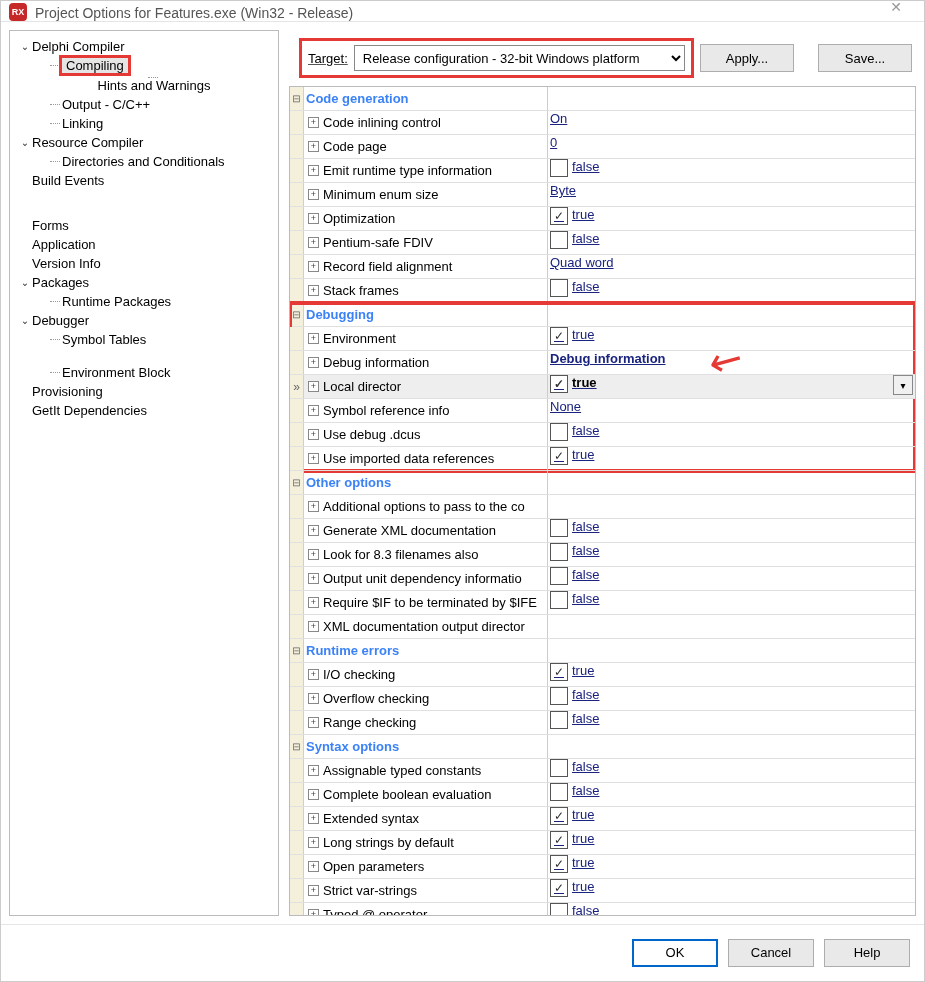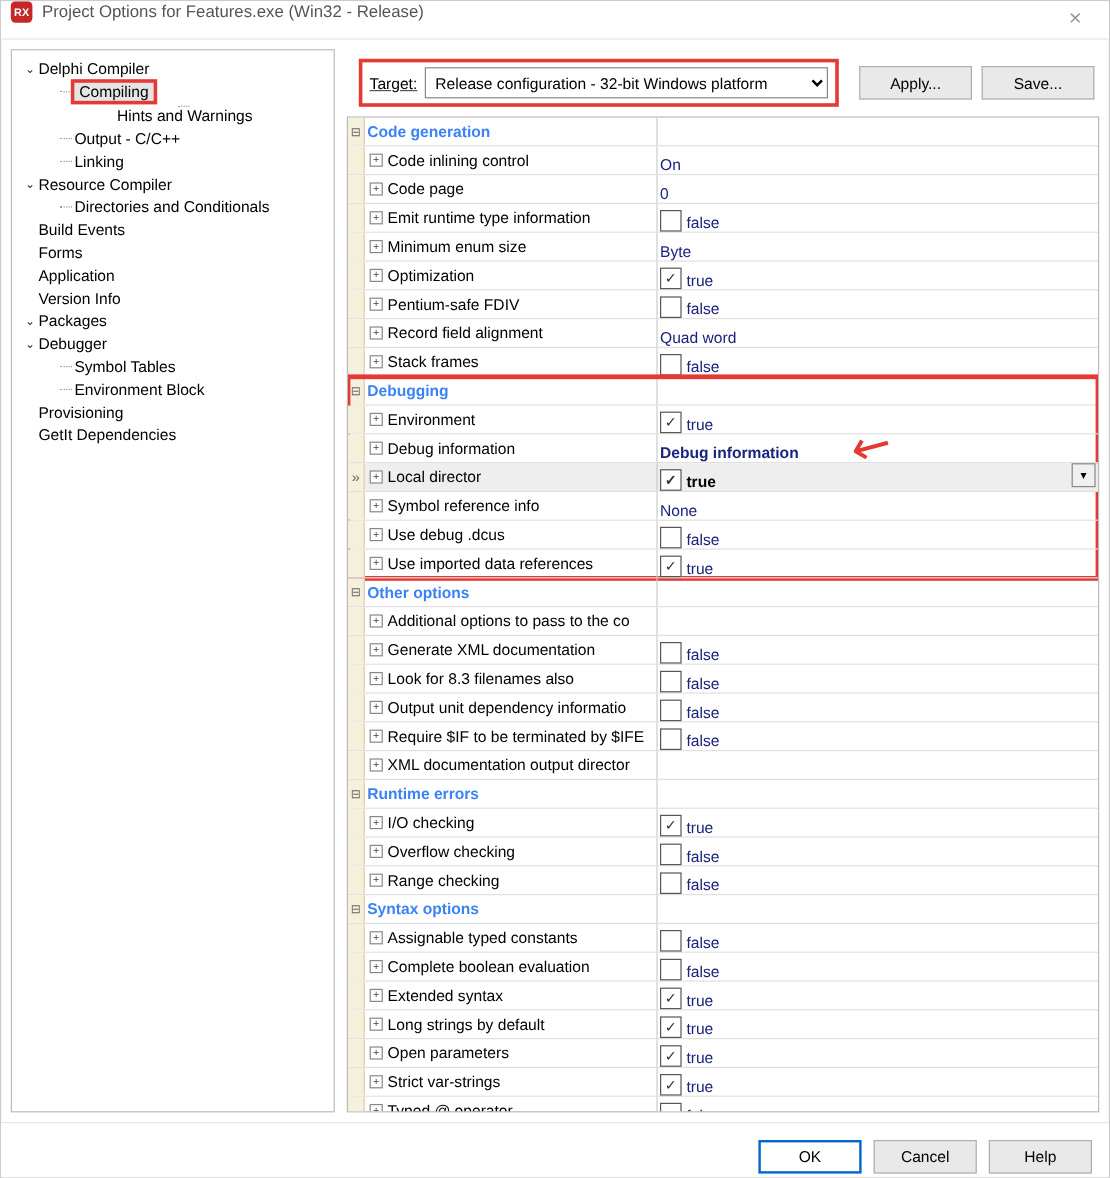--- a/index.html
+++ b/index.html
@@ -9,22 +9,22 @@
     font-size: 13px;
     background: #fff;
     color: #000;
     width: 925px;
     height: 982px;
     overflow: hidden;
     border: 1px solid #ccc;
   }
   .titlebar {
     display: flex;
-    align-items: flex-start;
-    height: 32px;
+    align-items: flex-end;
+    height: 21px;
     padding: 0 8px;
     background: #fff;
     border-bottom: 1px solid #e5e5e5;
   }
   .titlebar .app-icon {
     width: 18px; height: 18px;
     background: #c62828;
     border-radius: 4px;
     display: flex; align-items: center; justify-content: center;
     color: #fff; font-weight: bold; font-size: 9px;
@@ -101,21 +101,21 @@
     flex: 1;
     height: 26px;
     border: 1px solid #888;
     padding: 0 4px;
     background: #fff;
     font-family: inherit;
     font-size: 13px;
   }
   .top-buttons {
     display: flex;
-    gap: 8px;
+    gap: 24px;
     margin-left: auto;
     align-items: center;
   }
   .top-btn {
     width: 94px; height: 28px;
     background: #e9e9e9;
     border: 1px solid #adadad;
     font-family: inherit; font-size: 13px;
     cursor: pointer;
   }
@@ -168,23 +168,24 @@
     color: #444;
     background:#fff;
   }
   .section-header .prop-name-text {
     font-weight: bold;
     color: #3b82f6;
   }
   .prop-value {
     flex: 1;
     display: flex;
-    align-items: flex-end;
+    align-items: flex-start;
     padding-left: 2px;
     color: #1a237e;
+    text-decoration: underline;
   }
   .prop-value.bold-dark { color:#1a237e; font-weight:bold; }
   .chk {
     display: inline-flex;
     width: 18px; height: 18px;
     border: 1px solid #555;
     margin-right: 4px;
     align-items: center; justify-content: center;
     font-size: 12px;
     color: #333;
@@ -275,46 +276,51 @@
       </div>
       <div class="tree-item" style="padding-left: 22px;">
         <span class="expander"></span>
         <span class="dotted"></span>
         <span class="label">Directories and Conditionals</span>
       </div>
       <div class="tree-item" style="padding-left: 4px;">
         <span class="expander"></span>
         <span class="label">Build Events</span>
       </div>
-      <div class="tree-item" style="padding-left: 4px;">
+      <div class="tree-item" style="padding-left: 4px; margin-top: 26px;">
         <span class="expander"></span>
         <span class="label">Forms</span>
       </div>
       <div class="tree-item" style="padding-left: 4px;">
         <span class="expander"></span>
         <span class="label">Application</span>
       </div>
       <div class="tree-item" style="padding-left: 4px;">
         <span class="expander"></span>
         <span class="label">Version Info</span>
       </div>
       <div class="tree-item" style="padding-left: 4px;">
         <span class="expander">⌄</span>
         <span class="label">Packages</span>
       </div>
+      <div class="tree-item" style="padding-left: 22px;">
+        <span class="expander"></span>
+        <span class="dotted"></span>
+        <span class="label">Runtime Packages</span>
+      </div>
       <div class="tree-item" style="padding-left: 4px;">
         <span class="expander">⌄</span>
         <span class="label">Debugger</span>
       </div>
       <div class="tree-item" style="padding-left: 22px;">
         <span class="expander"></span>
         <span class="dotted"></span>
         <span class="label">Symbol Tables</span>
       </div>
-      <div class="tree-item" style="padding-left: 22px;">
+      <div class="tree-item" style="padding-left: 22px; margin-top: 14px;">
         <span class="expander"></span>
         <span class="dotted"></span>
         <span class="label">Environment Block</span>
       </div>
       <div class="tree-item" style="padding-left: 4px;">
         <span class="expander"></span>
         <span class="label">Provisioning</span>
       </div>
       <div class="tree-item" style="padding-left: 4px;">
         <span class="expander"></span>

